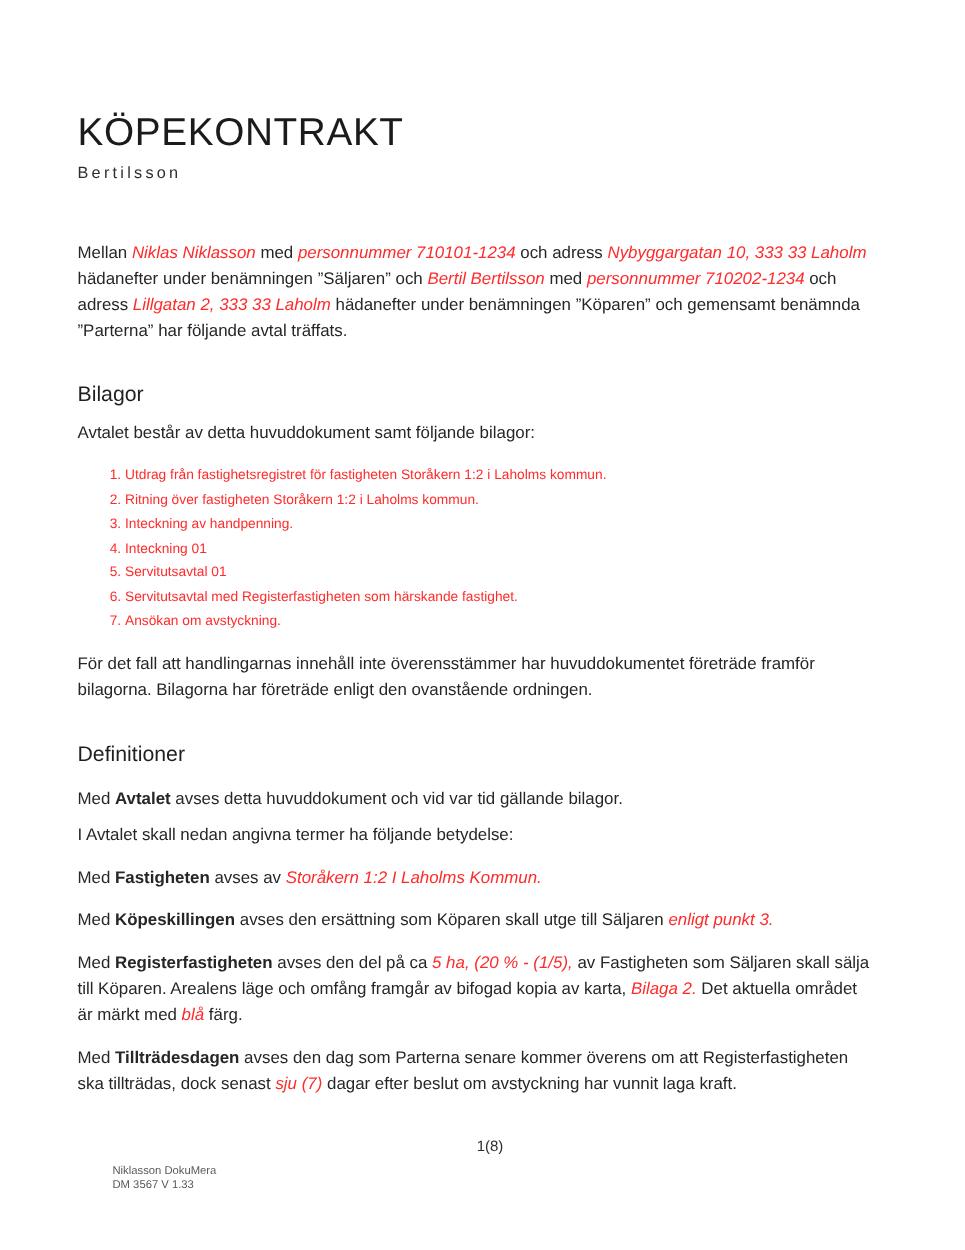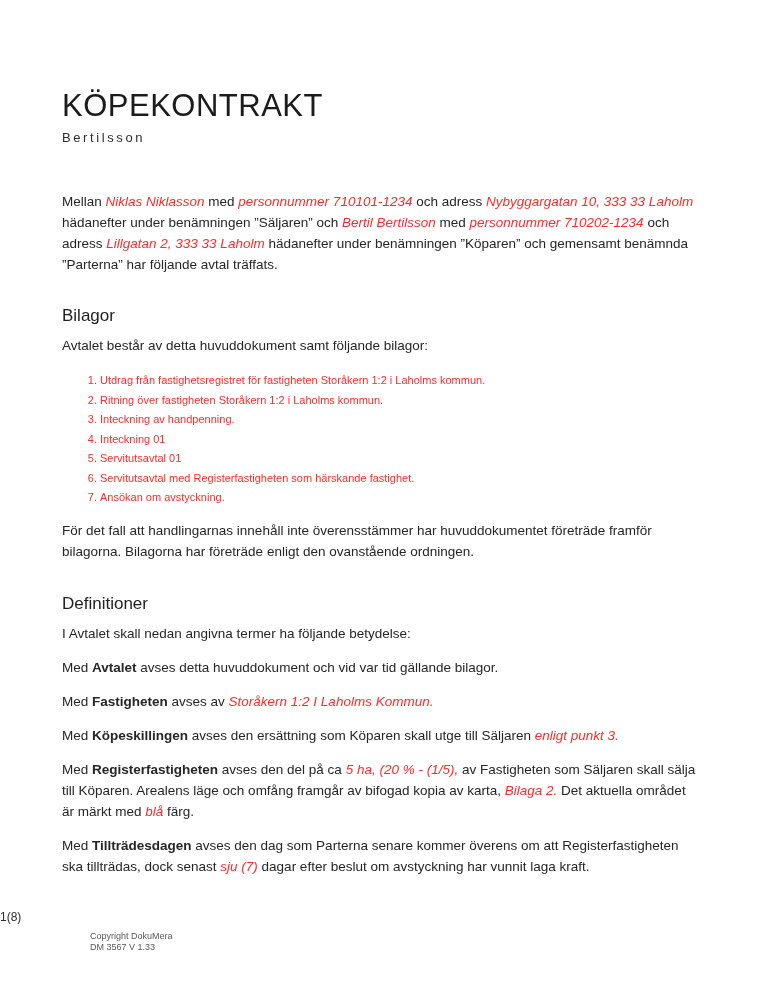--- a/index.html
+++ b/index.html
@@ -56,22 +56,23 @@
     line-height:19.5px;
     list-style:decimal;
   }
   ol.bilaga-list li::marker{color:var(--red);}
   .note{margin-top:12px;}
   .def-para{margin-top:13px;}
   .red{color:var(--red);font-style:italic;}
   .bold{font-weight:700;}
   .page-number{
     position:absolute;
-    left:0;right:0;
+    left:12px;right:0;
     top:910px;
+    text-align:center;
     font-size:12px;
     color:#2e2e2e;
   }
   .copyright{
     position:absolute;
     left:90px;
     top:931px;
     font-size:9px;
     line-height:11px;
     color:var(--muted);
@@ -96,28 +97,28 @@
       <li>Inteckning av handpenning.</li>
       <li>Inteckning 01</li>
       <li>Servitutsavtal 01</li>
       <li>Servitutsavtal med Registerfastigheten som härskande fastighet.</li>
       <li>Ansökan om avstyckning.</li>
     </ol>
 
   <p class="body-text note">För det fall att handlingarnas innehåll inte överensstämmer har huvuddokumentet företräde framför bilagorna. Bilagorna har företräde enligt den ovanstående ordningen.</p>
 
   <h2 class="section-heading h-definitioner">Definitioner</h2>
+  <p class="body-text def-para"><span>Med </span><span class="bold">Avtalet</span><span> avses detta huvuddokument och vid var tid gällande bilagor.</span></p>
+
   <p class="body-text lead">I Avtalet skall nedan angivna termer ha följande betydelse:</p>
-
-  <p class="body-text def-para"><span>Med </span><span class="bold">Avtalet</span><span> avses detta huvuddokument och vid var tid gällande bilagor.</span></p>
   <p class="body-text def-para"><span>Med </span><span class="bold">Fastigheten</span><span> avses av </span><span class="red">Storåkern 1:2 I Laholms Kommun.</span></p>
   <p class="body-text def-para"><span>Med </span><span class="bold">Köpeskillingen</span><span> avses den ersättning som Köparen skall utge till Säljaren </span><span class="red">enligt punkt 3.</span></p>
   <p class="body-text def-para"><span>Med </span><span class="bold">Registerfastigheten</span><span> avses den del på ca </span><span class="red">5 ha, (20 % - (1/5),</span><span> av Fastigheten som Säljaren skall sälja till Köparen. Arealens läge och omfång framgår av bifogad kopia av karta, </span><span class="red">Bilaga 2.</span><span> Det aktuella området är märkt med </span><span class="red">blå</span><span> färg.</span></p>
   <p class="body-text def-para"><span>Med </span><span class="bold">Tillträdesdagen</span><span> avses den dag som Parterna senare kommer överens om att Registerfastigheten ska tillträdas, dock senast </span><span class="red">sju (7)</span><span> dagar efter beslut om avstyckning har vunnit laga kraft.</span></p>
 
 </div>
 
 <div class="page-number">1(8)</div>
 
 <div class="copyright">
-  <div>Copyright DokuMera</div>
+  <div>Niklasson DokuMera</div>
   <div>DM 3567 V 1.33</div>
 </div>
 
 </body></html>

